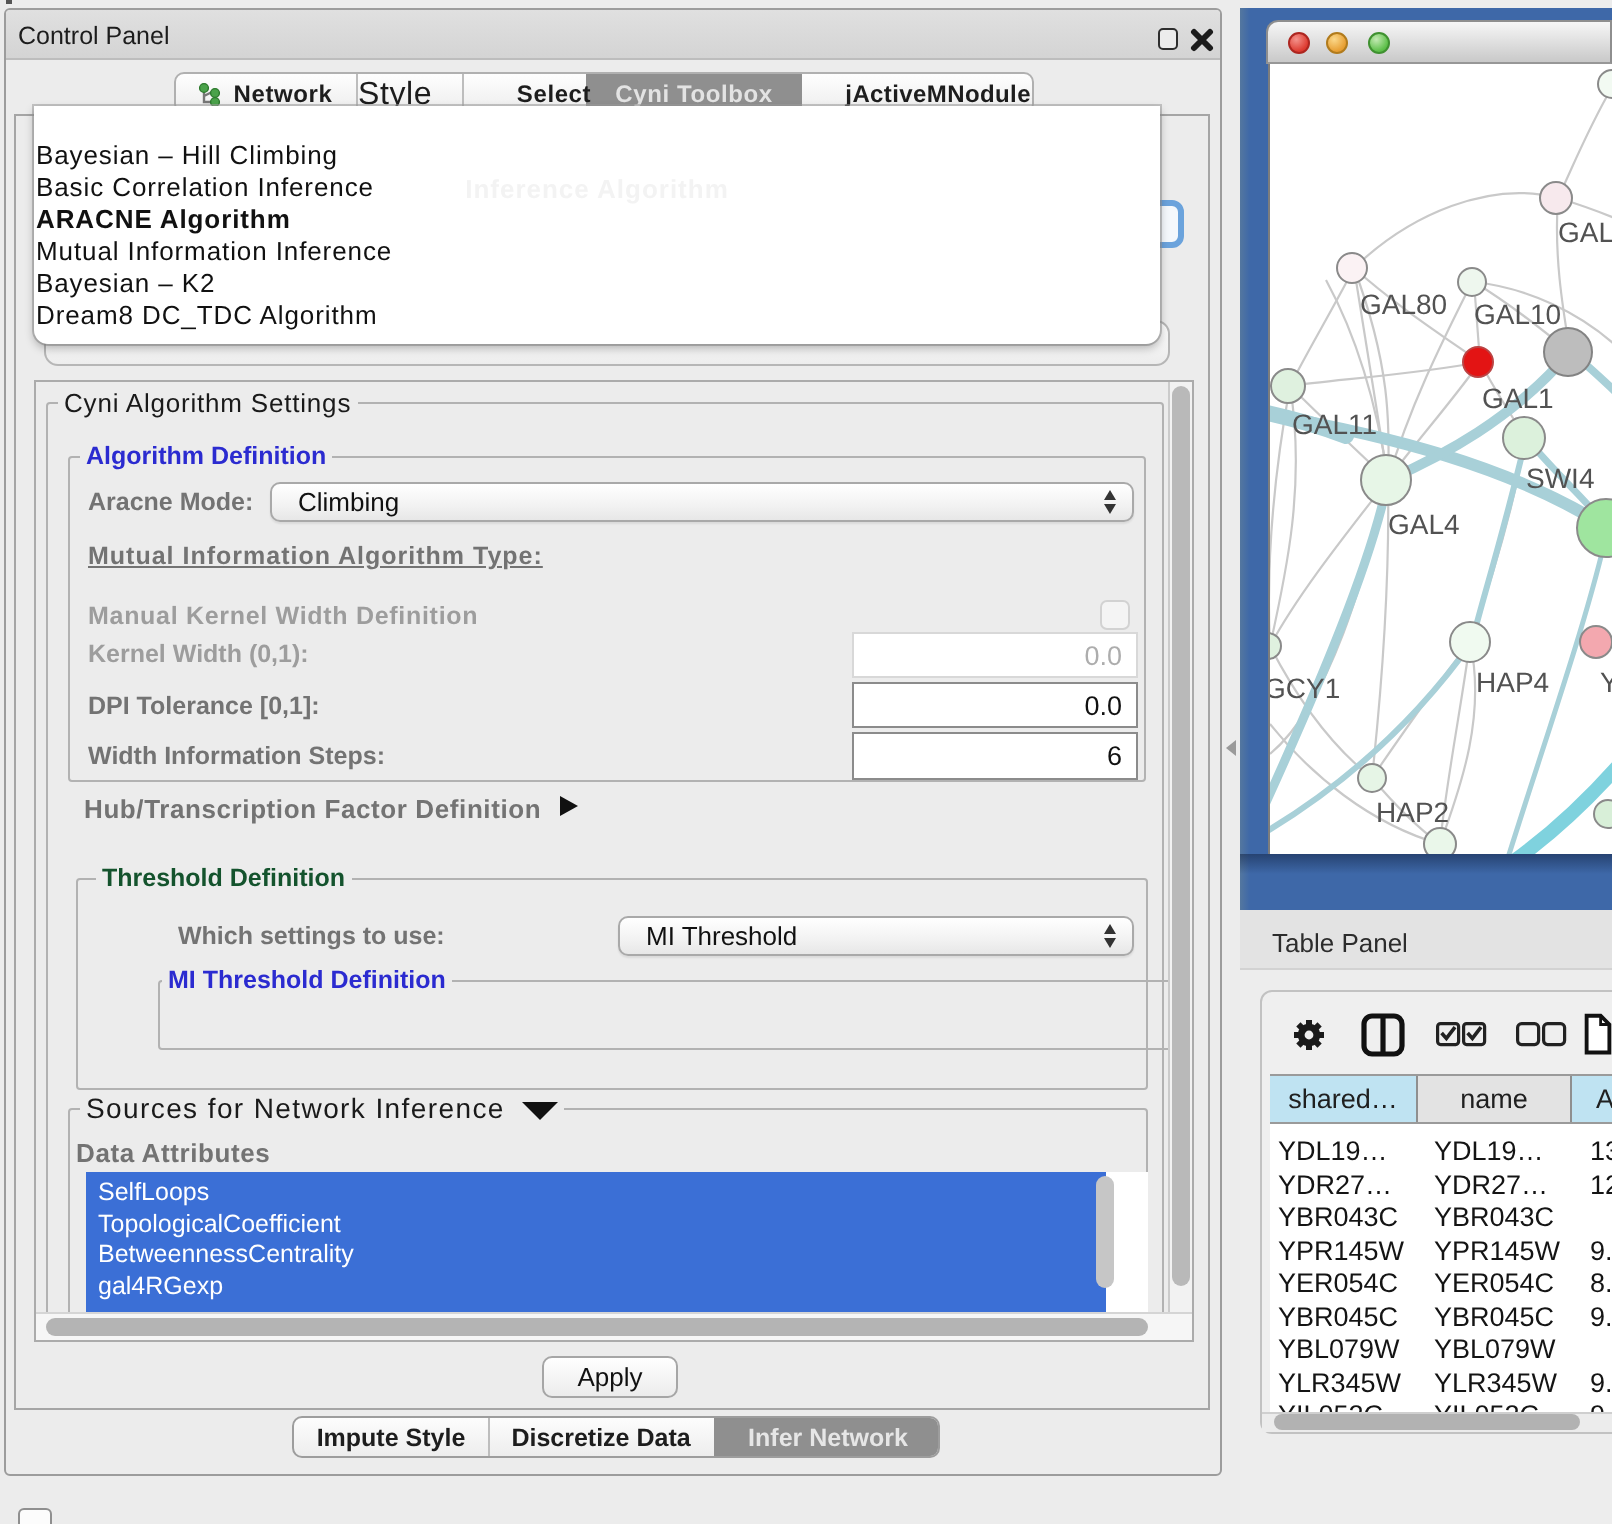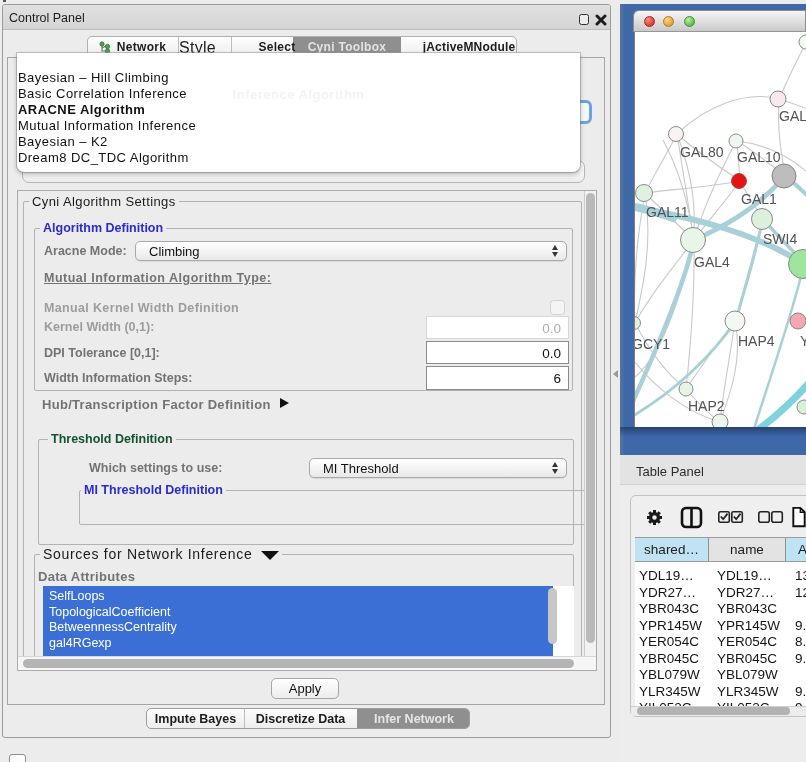--- a/index.html
+++ b/index.html
@@ -150,21 +150,21 @@
   <div class="popitem" style="top:65px;">Mutual Information Inference</div>
   <div class="popitem" style="top:81px;">Bayesian – K2</div>
   <div class="popitem" style="top:97px;">Dream8 DC_TDC Algorithm</div>
 </div>
 
 <div class="abs" style="left:271px;top:678px;width:68px;height:21px;border:1px solid #a6a6a6;border-radius:5px;background:linear-gradient(#ffffff,#ececec);text-align:center;line-height:20px;font-size:13px;color:#111;">Apply</div>
 
 <div class="abs" style="left:146px;top:708px;width:324px;height:21px;border:1px solid #9d9d9d;border-radius:5px;background:linear-gradient(#fdfdfd,#ededed);overflow:hidden;">
   <div class="abs" style="left:97px;top:0;width:1px;height:21px;background:#bdbdbd;"></div>
   <div class="abs" style="left:210px;top:0;width:114px;height:21px;background:#8f8f8f;"></div>
-  <div class="abs" style="left:0;top:0;width:97px;height:21px;text-align:center;line-height:20px;font-size:12.5px;font-weight:bold;color:#1d1d1d;">Impute Bayes</div>
+  <div class="abs" style="left:0;top:0;width:97px;height:21px;text-align:center;line-height:20px;font-size:12.5px;font-weight:bold;color:#1d1d1d;">Impute Style</div>
   <div class="abs" style="left:97px;top:0;width:113px;height:21px;text-align:center;line-height:20px;font-size:12.5px;font-weight:bold;color:#1d1d1d;">Discretize Data</div>
   <div class="abs" style="left:210px;top:0;width:114px;height:21px;text-align:center;line-height:20px;font-size:12.5px;font-weight:bold;color:#e6e6e6;">Infer Network</div>
 </div>
 
 <div class="abs" style="left:613px;top:370px;width:0;height:0;border-top:4px solid transparent;border-bottom:4px solid transparent;border-right:5px solid #9a9a9a;"></div>
 
 <div class="abs" style="left:9px;top:754px;width:17px;height:12px;border:1.5px solid #8f8f8f;border-radius:3px;background:#fcfcfc;"></div>
 
 <div class="abs" style="left:620px;top:4px;width:186px;height:451px;background:#3e68a8;"></div>
 <div class="abs" style="left:620px;top:4px;width:5px;height:451px;background:linear-gradient(90deg,#54779f,#3e68a8);"></div>

